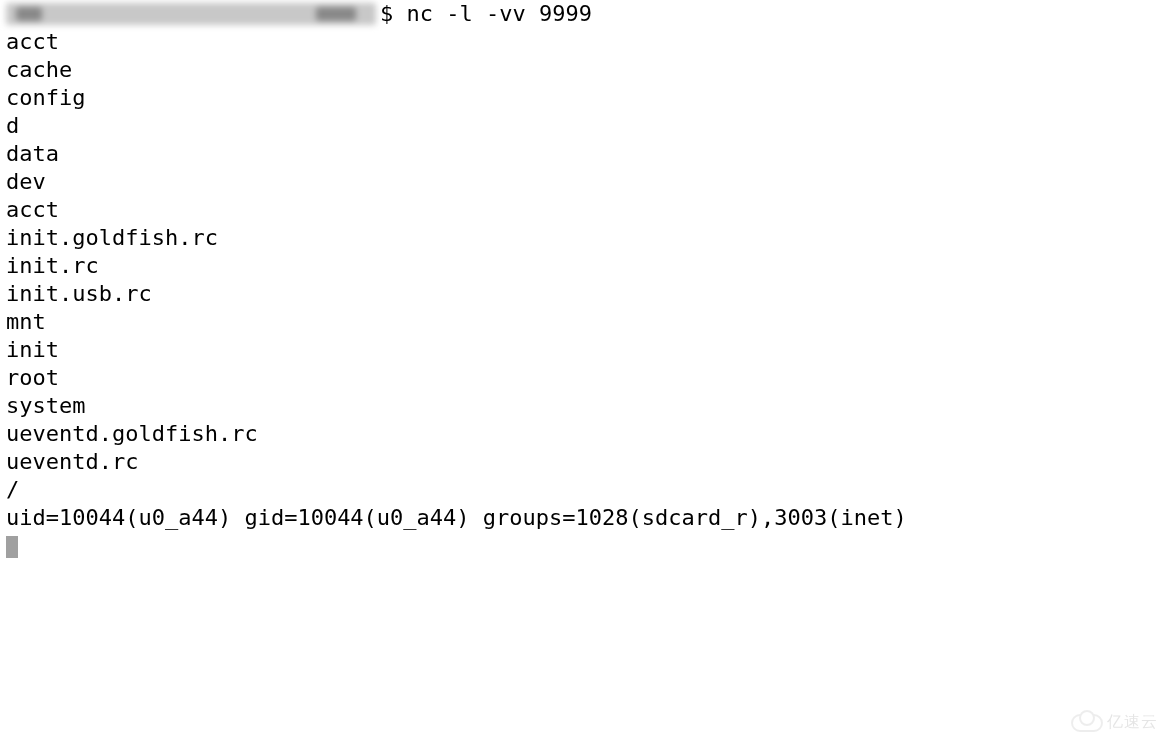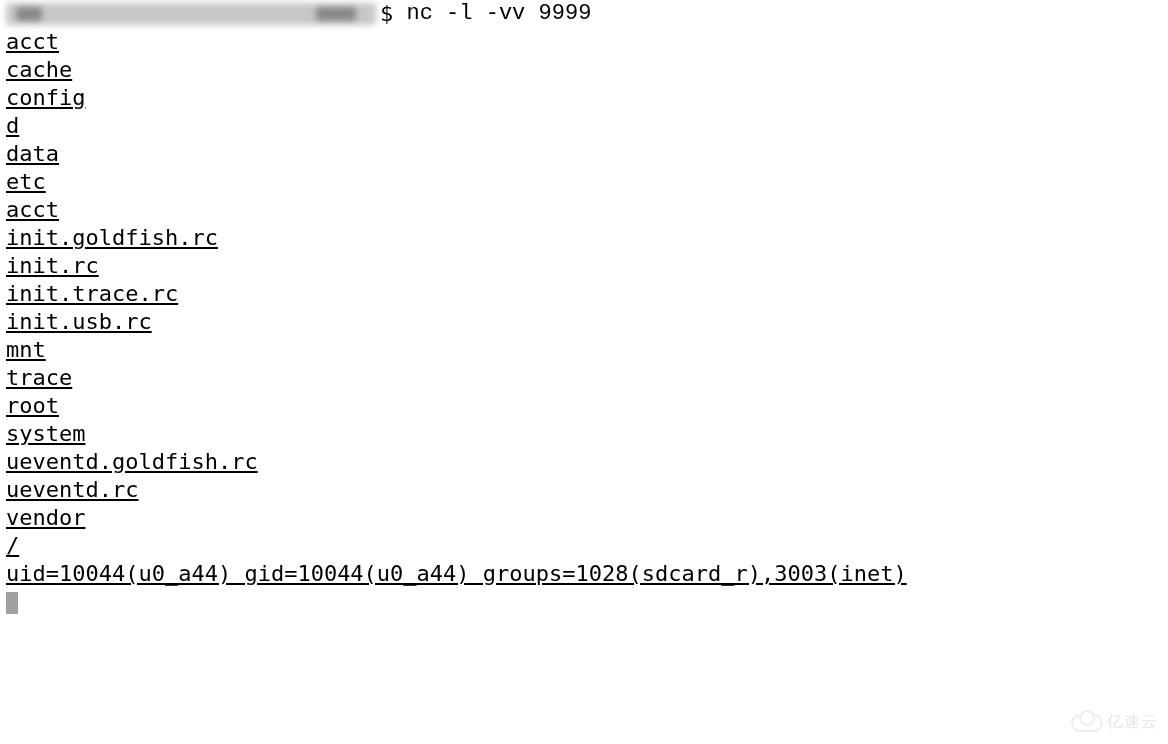--- a/index.html
+++ b/index.html
@@ -48,25 +48,23 @@
       right: 20px; top: 4px;
       width: 40px; height: 14px;
       background: #888;
       border-radius: 3px;
     }
     .prompt-symbol {
       white-space: pre;
     }
     .command {
       white-space: pre;
-      font-family: Liberation Mono, monospace;
     }
     .output-line {
       white-space: pre;
-      text-decoration: underline;
     }
     .cursor {
       display: inline-block;
       width: 12px;
       height: 22px;
       background: #a0a0a0;
       vertical-align: text-bottom;
       margin-top: 2px;
     }
     .watermark {
@@ -119,33 +117,31 @@
   <span class="prompt-symbol">$ </span>
   <span class="command">nc -l -vv 9999</span>
 </div>
 
 <div id="output-container">
     <div class="output-line">acct</div>
     <div class="output-line">cache</div>
     <div class="output-line">config</div>
     <div class="output-line">d</div>
     <div class="output-line">data</div>
-    <div class="output-line">etc</div>
+    <div class="output-line">dev</div>
     <div class="output-line">acct</div>
     <div class="output-line">init.goldfish.rc</div>
     <div class="output-line">init.rc</div>
-    <div class="output-line">init.trace.rc</div>
     <div class="output-line">init.usb.rc</div>
     <div class="output-line">mnt</div>
-    <div class="output-line">trace</div>
+    <div class="output-line">init</div>
     <div class="output-line">root</div>
     <div class="output-line">system</div>
     <div class="output-line">ueventd.goldfish.rc</div>
     <div class="output-line">ueventd.rc</div>
-    <div class="output-line">vendor</div>
     <div class="output-line">/</div>
     <div class="output-line">uid=10044(u0_a44) gid=10044(u0_a44) groups=1028(sdcard_r),3003(inet)</div>
   </div>
 
 <div>
   <span class="cursor"></span>
 </div>
 
 <div class="watermark">
   <span class="cloud-icon"></span>

